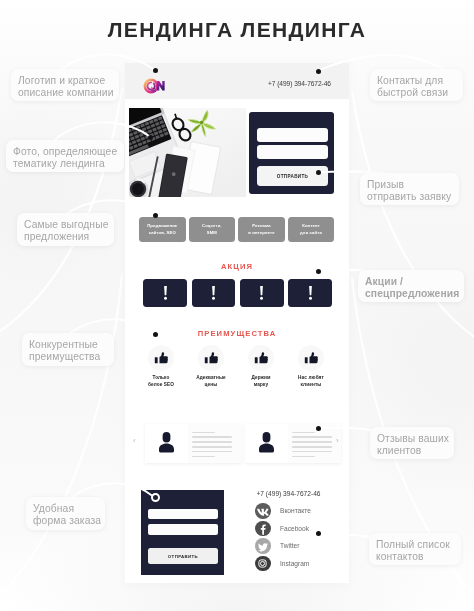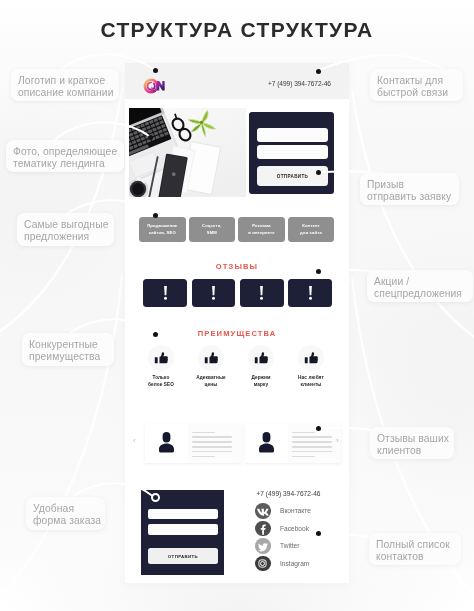--- a/index.html
+++ b/index.html
@@ -87,21 +87,21 @@
 
   <svg class="bg-lines" width="474" height="611" viewBox="0 0 474 611">
     <g fill="none" stroke="#ffffff" stroke-width="2.2" opacity="0.95">
       <path d="M-14 340 C 56 300, 104 210, 122 88"></path>
       <path d="M-14 611 C 60 540, 108 420, 122 275"></path>
       <path d="M486 345 C 418 302, 370 210, 352 90"></path>
       <path d="M488 611 C 416 538, 368 418, 352 278"></path>
     </g>
   </svg>
 
-  <div class="title">СТРУКТУРА СТРУКТУРА</div>
+  <div class="title">ЛЕНДИНГА ЛЕНДИНГА</div>
 
   <div class="panel">
 
     <div class="panel-head"></div>
 
     <svg class="logo" viewBox="0 0 42 26">
       <defs>
         <linearGradient id="qgrad" x1="0.05" y1="0.1" x2="0.85" y2="0.95">
           <stop offset="0%" stop-color="#f6c27a"></stop>
           <stop offset="18%" stop-color="#f3a05f"></stop>
@@ -235,21 +235,21 @@
       <div class="hf-input" style="top:16px;"></div>
       <div class="hf-input" style="top:33px;"></div>
       <div class="hf-btn">ОТПРАВИТЬ</div>
     </div>
 
     <div class="svc" style="left:14.0px;top:154px;">Продвижение<br>сайтов, SEO</div>
     <div class="svc" style="left:63.6px;top:154px;">Соцсети,<br>SMM</div>
     <div class="svc" style="left:113.2px;top:154px;">Реклама<br>в интернете</div>
     <div class="svc" style="left:162.8px;top:154px;">Контент<br>для сайта</div>
 
-    <div class="sec-h" style="top:199px;">ОТЗЫВЫ</div>
+    <div class="sec-h" style="top:199px;">АКЦИЯ</div>
     <div class="akt" style="left:18.4px;top:215.5px;">
         <svg width="7" height="16" viewBox="0 0 7 16">
           <path d="M2.1 1.1 h2.8 l-0.62 9.2 h-1.56 z" fill="#fff"></path>
           <circle cx="3.5" cy="13.3" r="1.5" fill="#fff"></circle>
         </svg>
       </div>
     <div class="akt" style="left:66.7px;top:215.5px;">
         <svg width="7" height="16" viewBox="0 0 7 16">
           <path d="M2.1 1.1 h2.8 l-0.62 9.2 h-1.56 z" fill="#fff"></path>
           <circle cx="3.5" cy="13.3" r="1.5" fill="#fff"></circle>
@@ -389,17 +389,17 @@
       <div class="dot" style="left: 316px; top: 530.5px;"></div>
     </div>
   <div id="callouts">
       <div class="callout" style="left: 11px; top: 69px; width: 108px; height: 32px;">Логотип и краткое<br>описание компании</div>
       <div class="callout" style="left: 6px; top: 140px; width: 118px; height: 32px;">Фото, определяющее<br>тематику лендинга</div>
       <div class="callout" style="left: 17px; top: 213px; width: 97px; height: 33px;">Самые выгодные<br>предложения</div>
       <div class="callout" style="left: 22px; top: 333px; width: 92px; height: 33px;">Конкурентные<br>преимущества</div>
       <div class="callout" style="left: 26px; top: 497px; width: 79px; height: 33px;">Удобная<br>форма заказа</div>
       <div class="callout" style="left: 370px; top: 69px; width: 93px; height: 32px;">Контакты для<br>быстрой связи</div>
       <div class="callout" style="left: 360px; top: 173px; width: 99px; height: 32px;">Призыв<br>отправить заявку</div>
-      <div class="callout" style="left: 367px; top: 270px; width: 106px; height: 32px;">Акции /<br>спецпредложения</div>
+      <div class="callout" style="left: 358px; top: 270px; width: 106px; height: 32px; font-weight: bold;">Акции /<br>спецпредложения</div>
       <div class="callout" style="left: 370px; top: 427px; width: 84px; height: 32px;">Отзывы ваших<br>клиентов</div>
       <div class="callout" style="left: 369px; top: 533px; width: 92px; height: 32px;">Полный список<br>контактов</div>
     </div>
 </div>
 
 </body></html>

